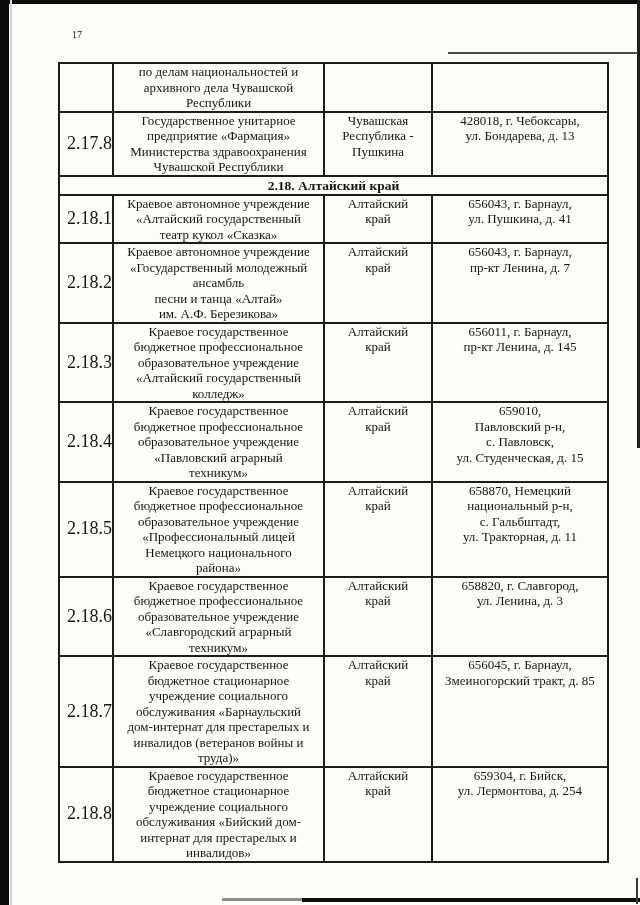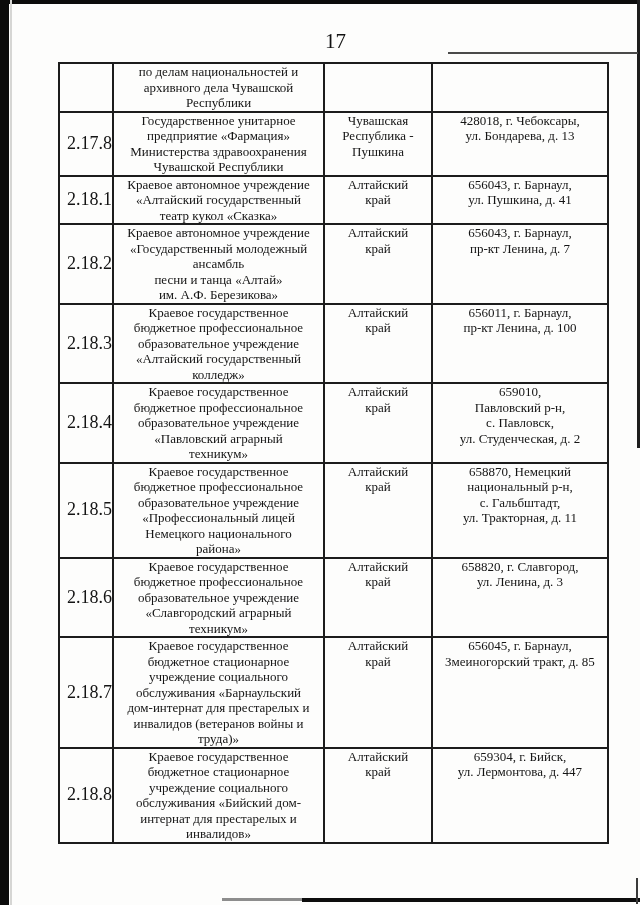--- a/index.html
+++ b/index.html
@@ -7,22 +7,22 @@
     width:640px; height:905px;
     background:#ffffff;
     font-family:"Liberation Serif","DejaVu Serif",serif;
     color:#161616;
   }
   .page {
     position:relative; width:640px; height:905px;
     background:#fdfdfc; overflow:hidden;
   }
   .page-number {
-    position:absolute; left:61px; top:29px; width:549px;
-    text-align:center; font-size:21px; color:#111;
+    position:absolute; left:72px; top:29px; width:549px;
+    font-size:10px; color:#111;
   }
   table.doc-table {
     position:absolute; left:58px; top:62px;
     width:549px; table-layout:fixed; border-collapse:collapse;
   }
   table.doc-table td {
     border:2px solid #1c1c1c;
     font-size:13px; line-height:15.5px;
     text-align:center; vertical-align:top;
     padding:0 7px;
@@ -75,20 +75,23 @@
 предприятие «Фармация»
 Министерства здравоохранения
 Чувашской Республики</td>
           <td class="region">Чувашская
 Республика -
 Пушкина</td>
           <td class="address">428018, г. Чебоксары,
 ул. Бондарева, д. 13</td>
         </tr>
         <tr>
+          <td colspan="4" class="section">2.18. Алтайский край</td>
+        </tr>
+        <tr>
           <td class="num">2.18.1</td>
           <td class="name">Краевое автономное учреждение
 «Алтайский государственный
 театр кукол «Сказка»</td>
           <td class="region">Алтайский
 край</td>
           <td class="address">656043, г. Барнаул,
 ул. Пушкина, д. 41</td>
         </tr>
         <tr>
@@ -106,35 +109,35 @@
         <tr>
           <td class="num">2.18.3</td>
           <td class="name">Краевое государственное
 бюджетное профессиональное
 образовательное учреждение
 «Алтайский государственный
 колледж»</td>
           <td class="region">Алтайский
 край</td>
           <td class="address">656011, г. Барнаул,
-пр-кт Ленина, д. 100</td>
+пр-кт Ленина, д. 145</td>
         </tr>
         <tr>
           <td class="num">2.18.4</td>
           <td class="name">Краевое государственное
 бюджетное профессиональное
 образовательное учреждение
 «Павловский аграрный
 техникум»</td>
           <td class="region">Алтайский
 край</td>
           <td class="address">659010,
 Павловский р-н,
 с. Павловск,
-ул. Студенческая, д. 2</td>
+ул. Студенческая, д. 15</td>
         </tr>
         <tr>
           <td class="num">2.18.5</td>
           <td class="name">Краевое государственное
 бюджетное профессиональное
 образовательное учреждение
 «Профессиональный лицей
 Немецкого национального
 района»</td>
           <td class="region">Алтайский
@@ -174,21 +177,21 @@
           <td class="num">2.18.8</td>
           <td class="name">Краевое государственное
 бюджетное стационарное
 учреждение социального
 обслуживания «Бийский дом-
 интернат для престарелых и
 инвалидов»</td>
           <td class="region">Алтайский
 край</td>
           <td class="address">659304, г. Бийск,
-ул. Лермонтова, д. 447</td>
+ул. Лермонтова, д. 254</td>
         </tr>
       </tbody>
   </table>
 
   <div class="artifact a-top"></div>
   <div class="artifact a-left"></div>
   <div class="artifact a-leftgray"></div>
   <div class="artifact a-right"></div>
   <div class="artifact a-topright"></div>
   <div class="artifact a-botgray"></div>

